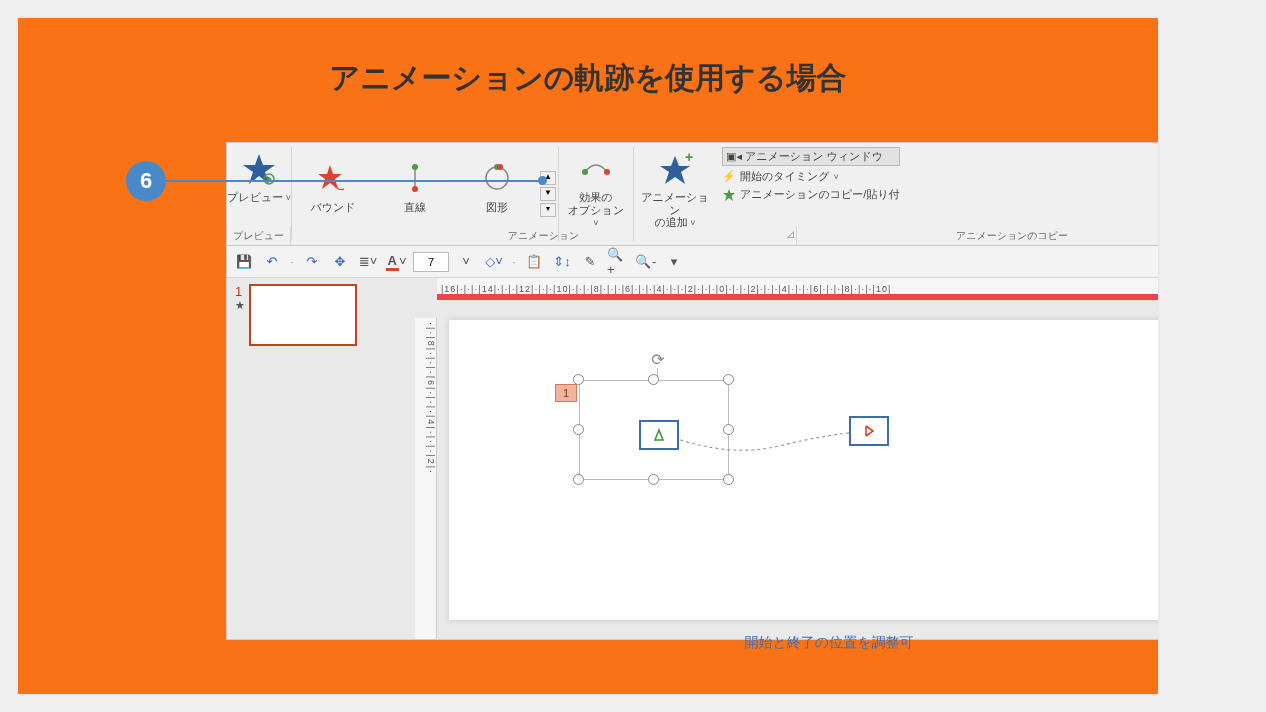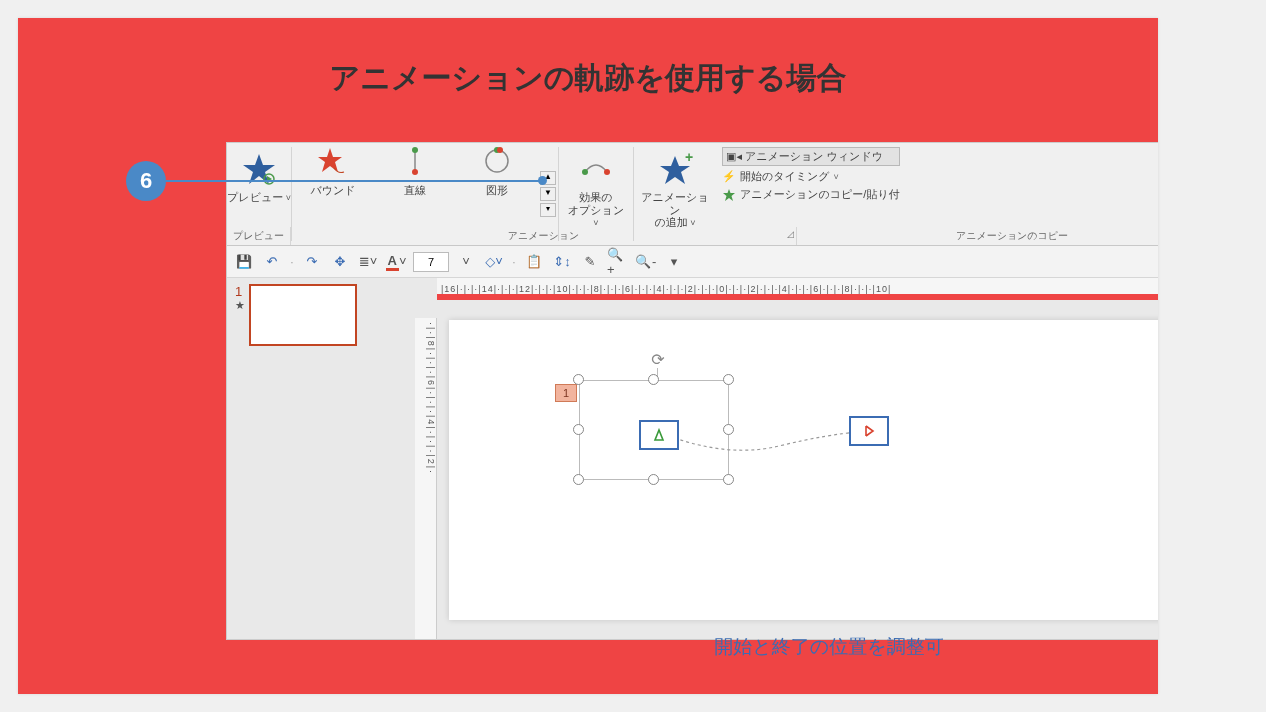--- a/index.html
+++ b/index.html
@@ -1,32 +1,32 @@
 <!DOCTYPE html>
 <html><head>
 <meta charset="utf-8">
 <style>
   * { box-sizing: border-box; margin: 0; padding: 0; }
   body { background: #f0f0f0; font-family: "Yu Gothic", "Meiryo", sans-serif; display:flex; justify-content:center; }
   .page { width: 1266px; height: 712px; background: #f0f0f0; padding:18px 18px; }
-  .sheet { width: 1140px; height: 676px; background: #ef4444; box-shadow: 0 0 3px rgba(0,0,0,0.1); position:relative; overflow:hidden; }
+  .sheet { width: 1140px; height: 676px; background: #f97316; box-shadow: 0 0 3px rgba(0,0,0,0.1); position:relative; overflow:hidden; }
   .title { text-align:center; font-size:30px; font-weight:bold; padding-top:40px; color:#333; }
   .step-badge { position:absolute; left:108px; top:143px; width:40px; height:40px; border-radius:50%; background:#4a89c7; color:#fff; font-size:22px; font-weight:bold; display:flex; align-items:center; justify-content:center; z-index:3; }
   .step-line { position:absolute; left:140px; top:162px; width:385px; height:0; border-top:2px solid #4a89c7; z-index:2; }
   .step-dot  { position:absolute; left:520px; top:158px; width:9px; height:9px; border-radius:50%; background:#4a89c7; z-index:2; }
 
   .appwin { position:absolute; left:208px; top:124px; width:1002px; height:498px; background:#e9e9e9; border:1px solid #ccc; }
   .ribbon { display:flex; border-bottom:1px solid #c8c8c8; background:#f0f0f0; height:103px; position:relative; }
   .rib-col { display:flex; flex-direction:column; align-items:center; padding:4px 6px 2px 6px; }
   .rib-sep { width:1px; background:#d4d4d4; margin:4px 0; }
   .ico-area { height:44px; display:flex; align-items:center; justify-content:center; width:62px; }
   .rib-label { font-size:11px; color:#444; text-align:center; line-height:1.15; white-space:nowrap; }
   .rib-label.drop::after { content:" ˅"; font-size:9px; color:#555; }
   .gallery { display:flex; align-items:stretch; }
-  .gal-item { width:82px; display:flex; flex-direction:column; align-items:center; justify-content:flex-start; padding-top:0; cursor:pointer; }
+  .gal-item { width:82px; display:flex; flex-direction:column; align-items:center; justify-content:flex-start; padding-top:17px; cursor:pointer; }
   .gal-ico { height:36px; display:flex; align-items:center; justify-content:center; }
   .gal-label { font-size:11px; color:#444; margin-top:4px; }
   .gal-item.selected { background:#d8d8d8; border:2px solid #2f5f9e; margin:2px 1px; padding-top:6px; width:82px; }
   .rib-grouplabel-row { position:absolute; left:0; bottom:0; height:18px; display:flex; font-size:10px; color:#666; }
   .rib-grouplabel { text-align:center; border-right:1px solid #d6d6d6; line-height:18px; }
   .rib-dlaunch { position:absolute; right:2px; bottom:2px; font-size:9px; color:#777; }
 
   .adv-col { display:flex; flex-direction:column; padding:2px 6px; gap:3px; font-size:11px; color:#444; }
   .adv-row { display:flex; align-items:center; gap:4px; white-space:nowrap; }
   .adv-row.btn { background:#e2e2e2; border:1px solid #b8b8b8; padding:1px 4px; cursor:pointer; }
@@ -54,21 +54,21 @@
   .sel-rotline { position:absolute; left:78px; top:-12px; width:0; height:10px; border-left:1px solid #bbb; }
   .sel-handle { position:absolute; width:11px; height:11px; border:1px solid #888; border-radius:50%; background:#fff; }
   .sel-line { position:absolute; background:#bbb; }
 
   .anim-tag { position:absolute; left:106px; top:64px; width:22px; height:18px; background:#f2b49e; border:1px solid #d07a57; font-size:11px; color:#7a3320; text-align:center; line-height:16px; }
 
   .path-start { position:absolute; left:190px; top:100px; width:40px; height:30px; border:2px solid #3b6cb3; background:#fff; display:flex; align-items:center; justify-content:center; }
   .path-end   { position:absolute; left:400px; top:96px;  width:40px; height:30px; border:2px solid #3b6cb3; background:#fff; display:flex; align-items:center; justify-content:center; }
   .path-curve { position:absolute; left:220px; top:108px; width:190px; height:30px; }
 
-  .caption { position:absolute; left:42px; top:356px; width:760px; text-align:center; font-size:19px; color:#3b6cb3; }
+  .caption { position:absolute; left:42px; top:356px; width:760px; text-align:center; font-size:14px; color:#3b6cb3; }
 </style>
 </head>
 <body>
 
 <div class="page">
   <div class="sheet">
     <div class="title">アニメーションの軌跡を使用する場合</div>
 
     <div class="step-badge">6</div>
     <div class="step-line"></div>

